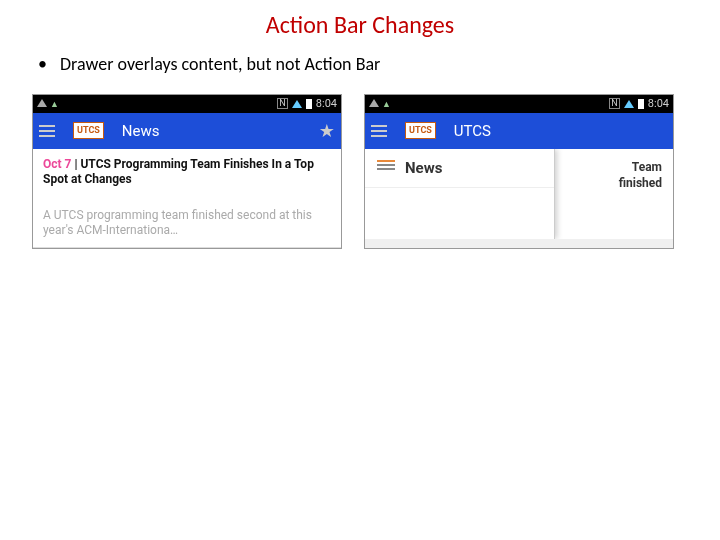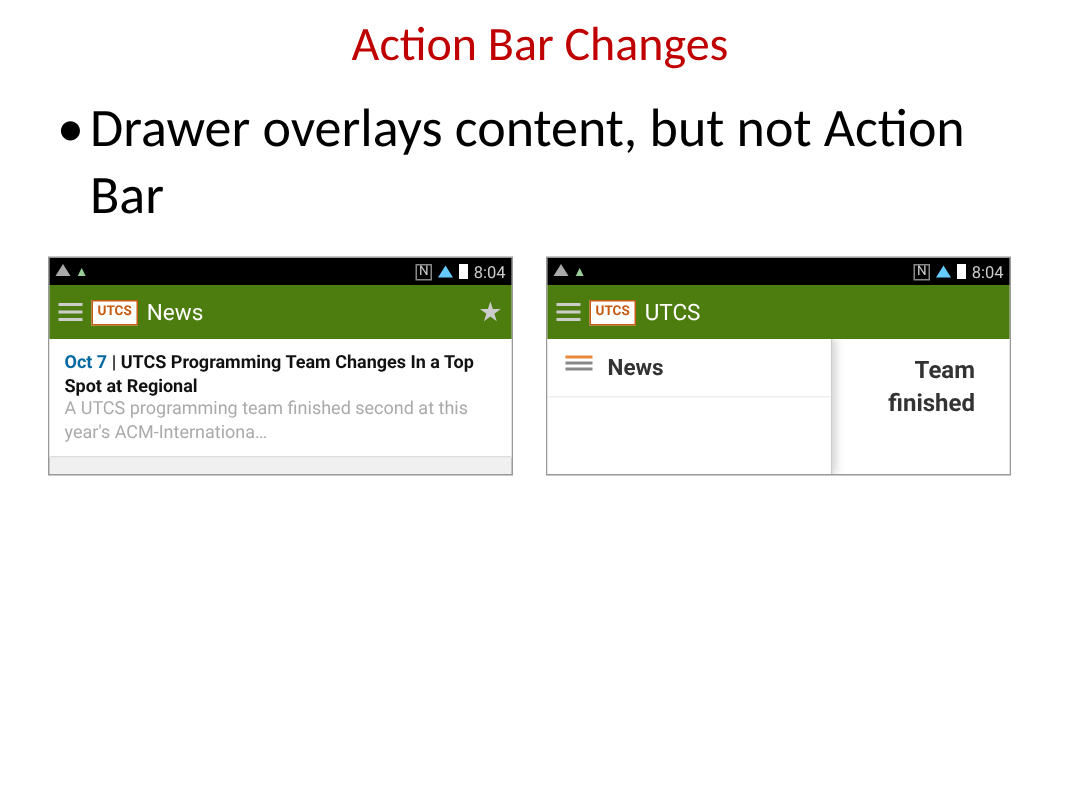--- a/index.html
+++ b/index.html
@@ -11,31 +11,31 @@
     overflow: hidden;
   }
   .slide {
     width: 100%;
     height: 100%;
     padding: 10px 30px;
     position: relative;
   }
   .title {
     text-align: center;
-    font-size: 32px;
+    font-size: 24px;
     color: #c00000;
     font-weight: 400;
     margin-bottom: 14px;
   }
   .bullets {
     list-style: none;
     padding-left: 8px;
   }
   .bullets li {
-    font-size: 36px;
+    font-size: 18px;
     color: #000;
     line-height: 1.25;
     padding-left: 22px;
     position: relative;
     margin-bottom: 2px;
   }
   .bullets li::before {
     content: "•";
     position: absolute;
     left: 0;
@@ -63,26 +63,26 @@
     gap: 4px;
     color: #ccc;
     font-size: 11px;
   }
   .statusbar .left {
     margin-right: auto;
     display: flex;
     gap: 3px;
   }
   .actionbar {
-    background: #4d7c0f;
+    background: #1d4ed8;
     height: 36px;
     display: flex;
     align-items: center;
     padding: 0 6px;
-    gap: 6px;
+    gap: 18px;
     color: #fff;
     font-size: 15px;
   }
   .hamburger {
     width: 16px;
     height: 12px;
     display: flex;
     flex-direction: column;
     justify-content: space-between;
   }
@@ -112,26 +112,26 @@
     padding: 8px 10px;
     border-bottom: 1px solid #ddd;
     font-size: 12px;
   }
   .article .headline {
     font-weight: bold;
     color: #111;
     line-height: 1.3;
   }
   .article .date {
-    color: #0369a1;
+    color: #ec4899;
     font-weight: bold;
   }
   .article .summary {
     color: #aaa;
-    margin-top: 0;
+    margin-top: 20px;
     line-height: 1.3;
   }
   
   .phone2-body {
     position: relative;
     height: 90px;
     background: #fff;
     overflow: hidden;
   }
   .drawer {
@@ -163,23 +163,23 @@
   .drawer-icon .ln {
     height: 2px;
     background: #e8893a;
   }
   .drawer-icon .ln2 {
     height: 2px;
     background: #888;
   }
   .behind {
     position: absolute;
-    right: 23px;
+    right: 11px;
     top: 10px;
-    font-size: 16px;
+    font-size: 12px;
     color: #333;
     font-weight: bold;
     text-align: right;
     line-height: 1.4;
   }
   .tri {
     width: 0; height: 0;
     border-left: 5px solid transparent;
     border-right: 5px solid transparent;
     border-bottom: 8px solid #aaa;
@@ -220,21 +220,21 @@
             <span></span>
         </div>
         <div class="logo">UTCS</div>
         <div class="ab-title">News</div>
         <div class="star">★</div>
       </div>
       <div class="article">
         <div class="headline">
           <span class="date">Oct 7</span>
           <span> | </span>
-          <span>UTCS Programming Team Changes In a Top Spot at Regional</span>
+          <span>UTCS Programming Team Finishes In a Top Spot at Changes</span>
         </div>
         <div class="summary">A UTCS programming team finished second at this year's ACM-Internationa…</div>
       </div>
     </div>
 
     <div class="phone">
       <div class="statusbar">
         <div class="left">
           <span class="tri"></span>
           <span class="android-icon">▲</span>

